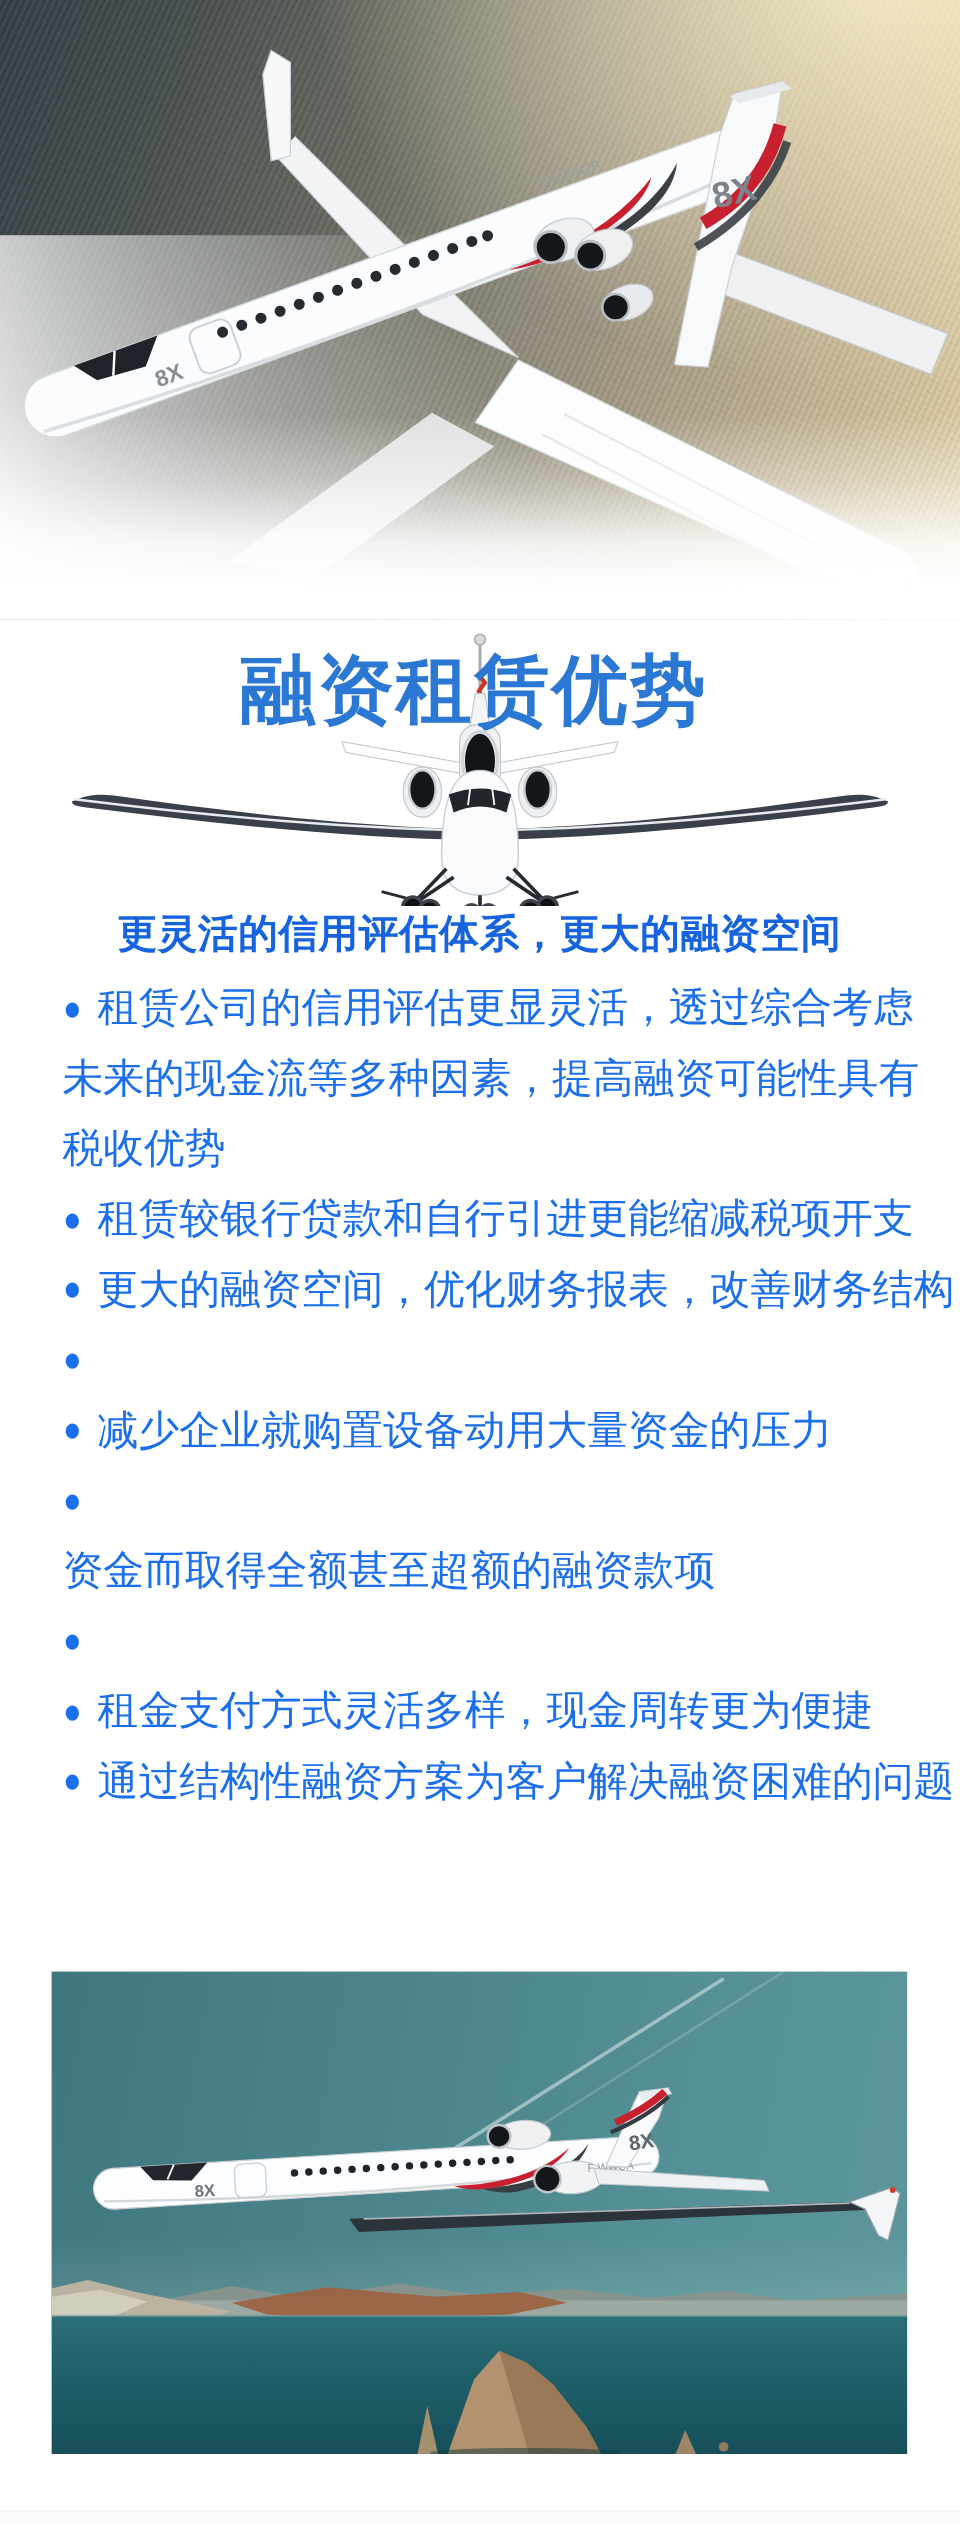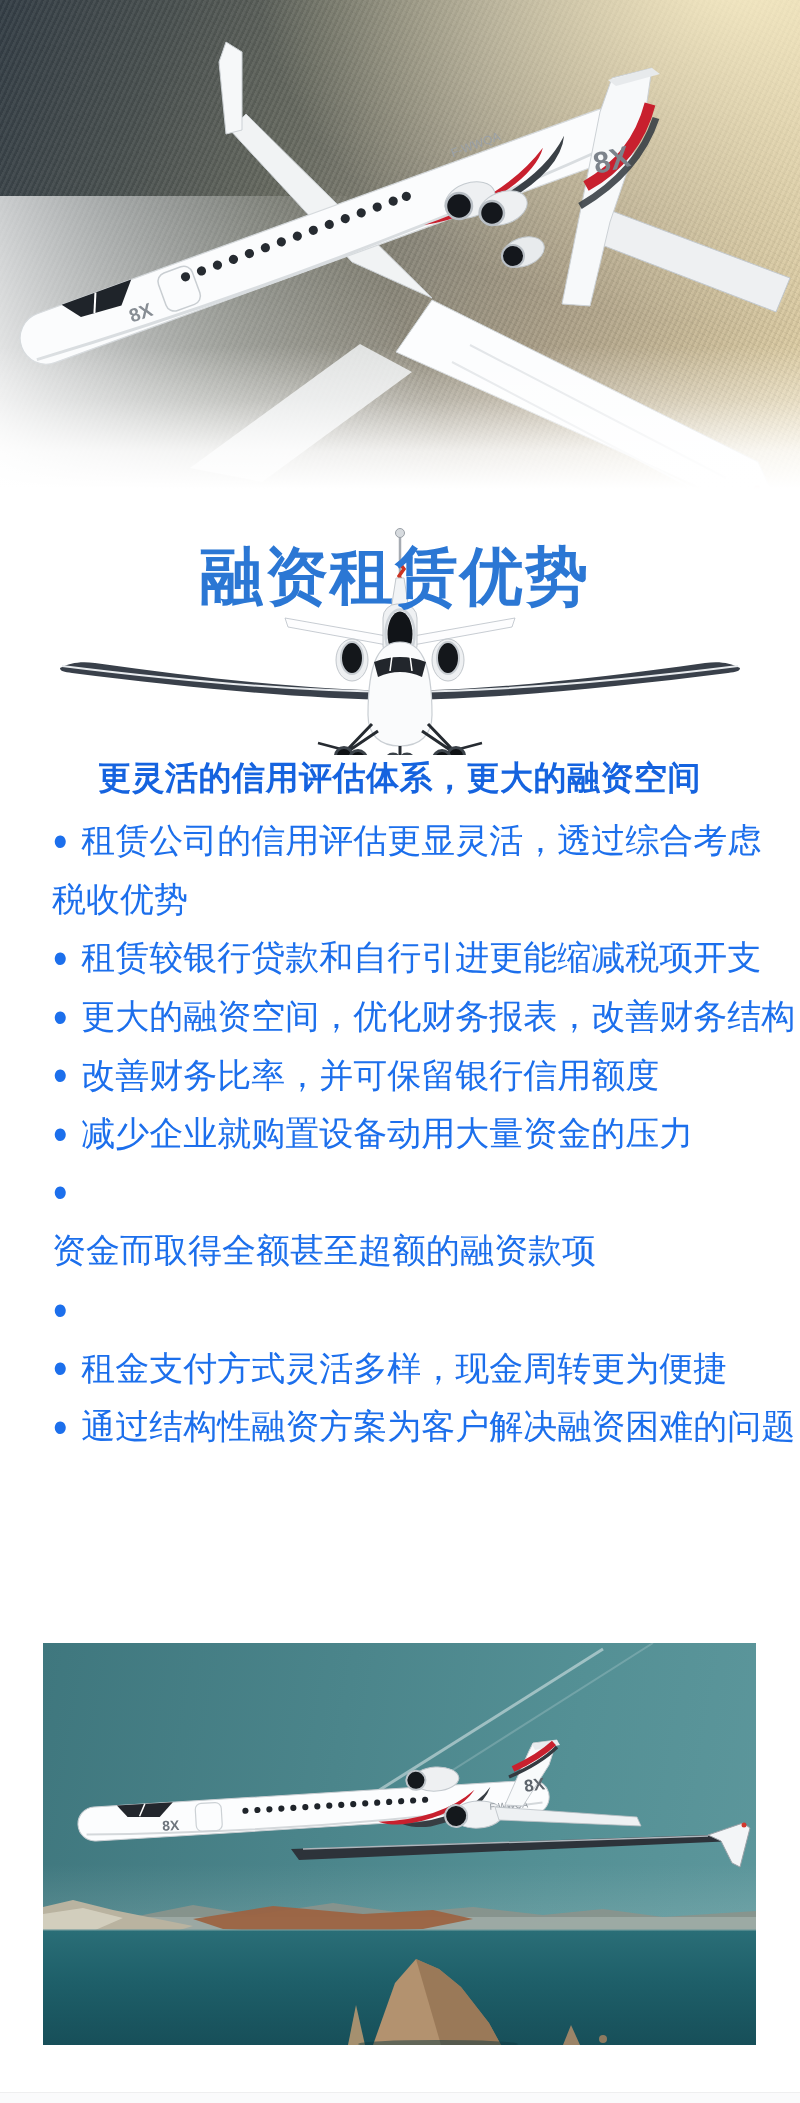--- a/index.html
+++ b/index.html
@@ -179,33 +179,35 @@
   </svg>
 
   <h2 class="heading">更灵活的信用评估体系，更大的融资空间</h2>
 
   <div id="bullet-lines">
       <div class="line">
         <span class="dot">●</span>
         <span class="txt">租赁公司的信用评估更显灵活，透过综合考虑</span>
       </div>
       <div class="line">
+        <span class="txt">未来的现金流等多种因素，提高融资可能性具有</span>
+      </div>
+      <div class="line">
         <span class="txt">税收优势</span>
       </div>
       <div class="line">
         <span class="dot">●</span>
         <span class="txt">租赁较银行贷款和自行引进更能缩减税项开支</span>
       </div>
       <div class="line">
         <span class="dot">●</span>
         <span class="txt">更大的融资空间，优化财务报表，改善财务结构</span>
       </div>
       <div class="line">
         <span class="dot">●</span>
-        <span class="txt">改善财务比率，并可保留银行信用额度</span>
       </div>
       <div class="line">
         <span class="dot">●</span>
         <span class="txt">减少企业就购置设备动用大量资金的压力</span>
       </div>
       <div class="line">
         <span class="dot">●</span>
       </div>
       <div class="line">
         <span class="txt">资金而取得全额甚至超额的融资款项</span>

